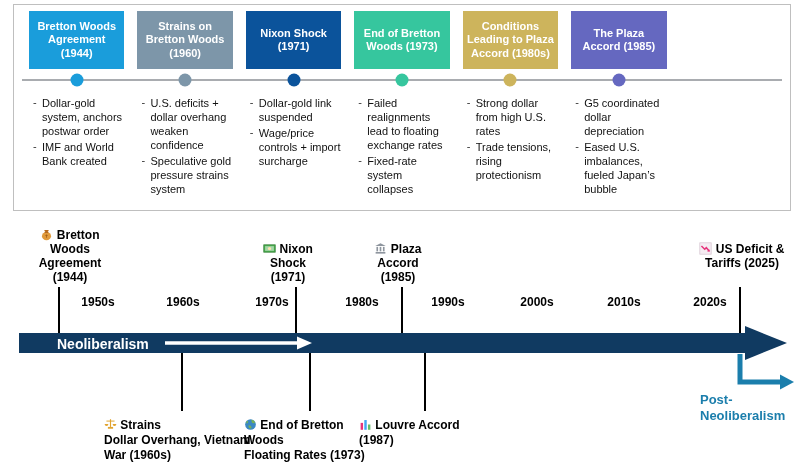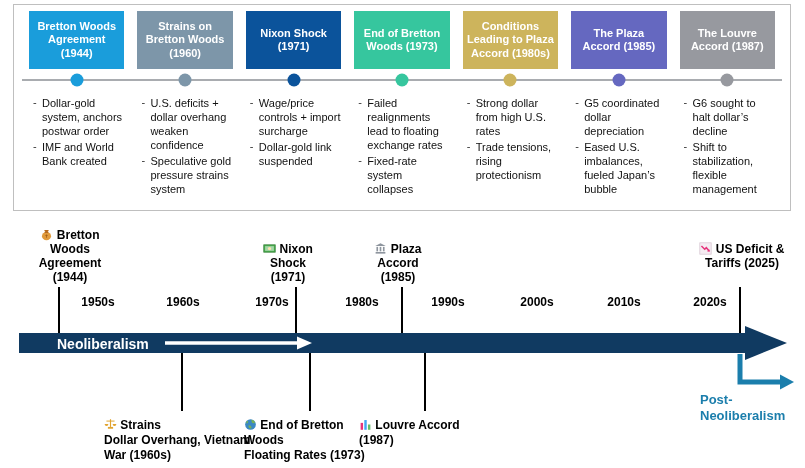--- a/index.html
+++ b/index.html
@@ -69,22 +69,22 @@
           <li>Speculative gold pressure strains system</li>
         </ul>
       </div>
 
       <div class="col">
         <div class="card-header" style="background-color: rgb(11, 83, 155);">Nixon Shock (1971)</div>
         <div class="dot-row">
           <span class="dot" style="background-color: rgb(11, 83, 155);"></span>
         </div>
         <ul class="bullets">
+          <li>Dollar-gold link suspended</li>
           <li>Wage/price controls + import surcharge</li>
-          <li>Dollar-gold link suspended</li>
         </ul>
       </div>
 
       <div class="col">
         <div class="card-header" style="background-color: rgb(54, 198, 158);">End of Bretton Woods (1973)</div>
         <div class="dot-row">
           <span class="dot" style="background-color: rgb(54, 198, 158);"></span>
         </div>
         <ul class="bullets">
           <li>Failed realignments lead to floating exchange rates</li>
@@ -107,30 +107,20 @@
         <div class="card-header" style="background-color: rgb(101, 104, 192); text-align: center;">The Plaza Accord (1985)</div>
         <div class="dot-row">
           <span class="dot" style="background-color: rgb(101, 104, 192);"></span>
         </div>
         <ul class="bullets">
           <li>G5 coordinated dollar depreciation</li>
           <li>Eased U.S. imbalances, fueled Japan’s bubble</li>
         </ul>
       </div>
 
-      <div class="col">
-        <div class="card-header" style="background-color: rgb(151, 153, 159);">The Louvre Accord (1987)</div>
-        <div class="dot-row">
-          <span class="dot" style="background-color: rgb(151, 153, 159);"></span>
-        </div>
-        <ul class="bullets">
-          <li>G6 sought to halt dollar’s decline</li>
-          <li>Shift to stabilization, flexible management</li>
-        </ul>
-      </div>
 
     </div>
   </section>
 
   <section>
 
     <div class="evt-above" style="left:24px;top:228px;width:92px;">
       <svg class="icon" viewBox="0 0 16 16">
           <path d="M5 2.5h6L9.2 5H6.8z" fill="#B86B1F"></path>
           <ellipse cx="8" cy="10" rx="5.6" ry="5" fill="#E09A3C"></ellipse>

